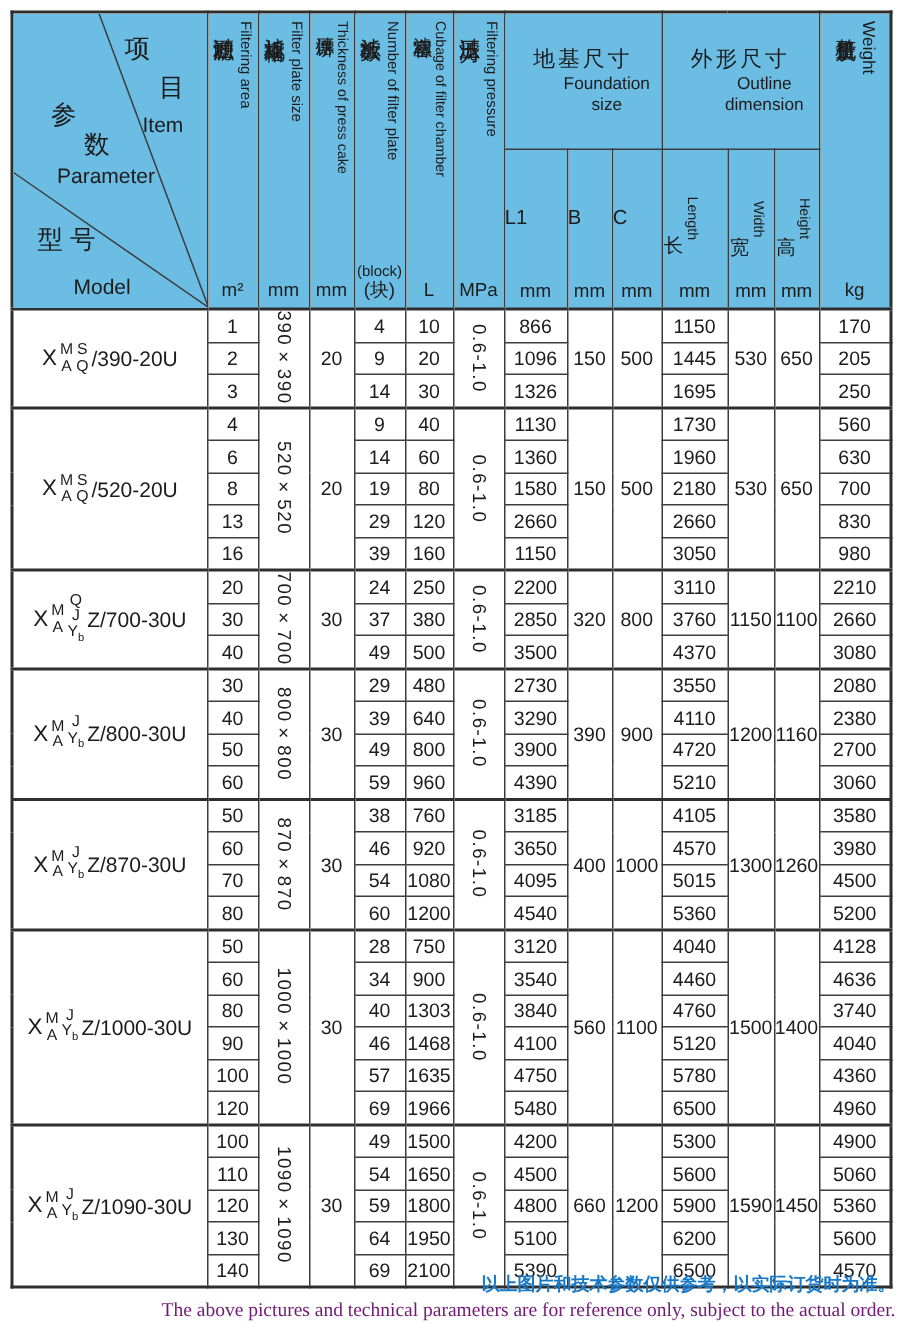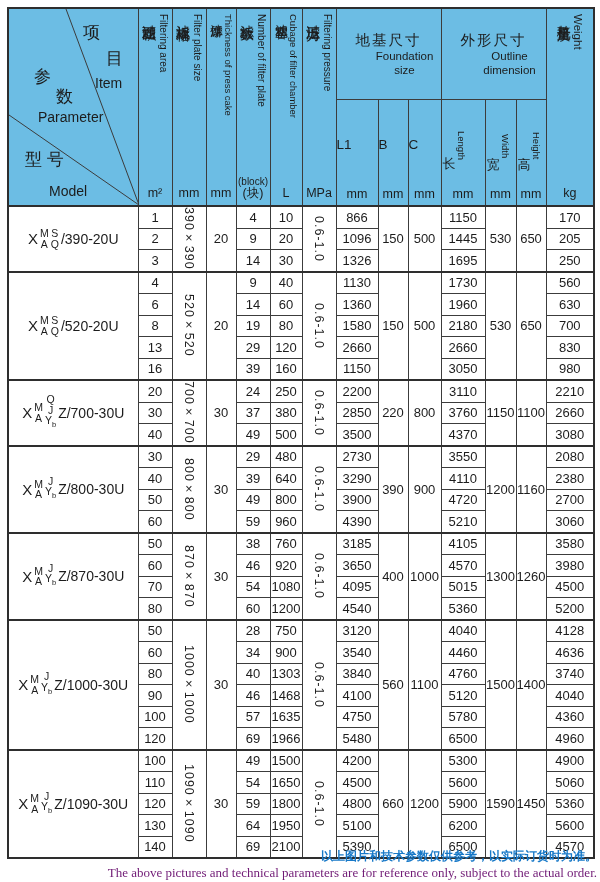--- a/index.html
+++ b/index.html
@@ -359,21 +359,21 @@
           </td>
           <td rowspan="3">30</td>
           <td>24</td>
           <td>250</td>
           <td rowspan="3">
             <div class="vcell">
               <div class="vtxt">0.6-1.0</div>
             </div>
           </td>
           <td>2200</td>
-          <td rowspan="3">220</td>
+          <td rowspan="3">320</td>
           <td rowspan="3">800</td>
           <td>3110</td>
           <td rowspan="3">1150</td>
           <td rowspan="3">1100</td>
           <td>2210</td>
         </tr>
         <tr>
           <td>30</td>
           <td>37</td>
           <td>380</td>

